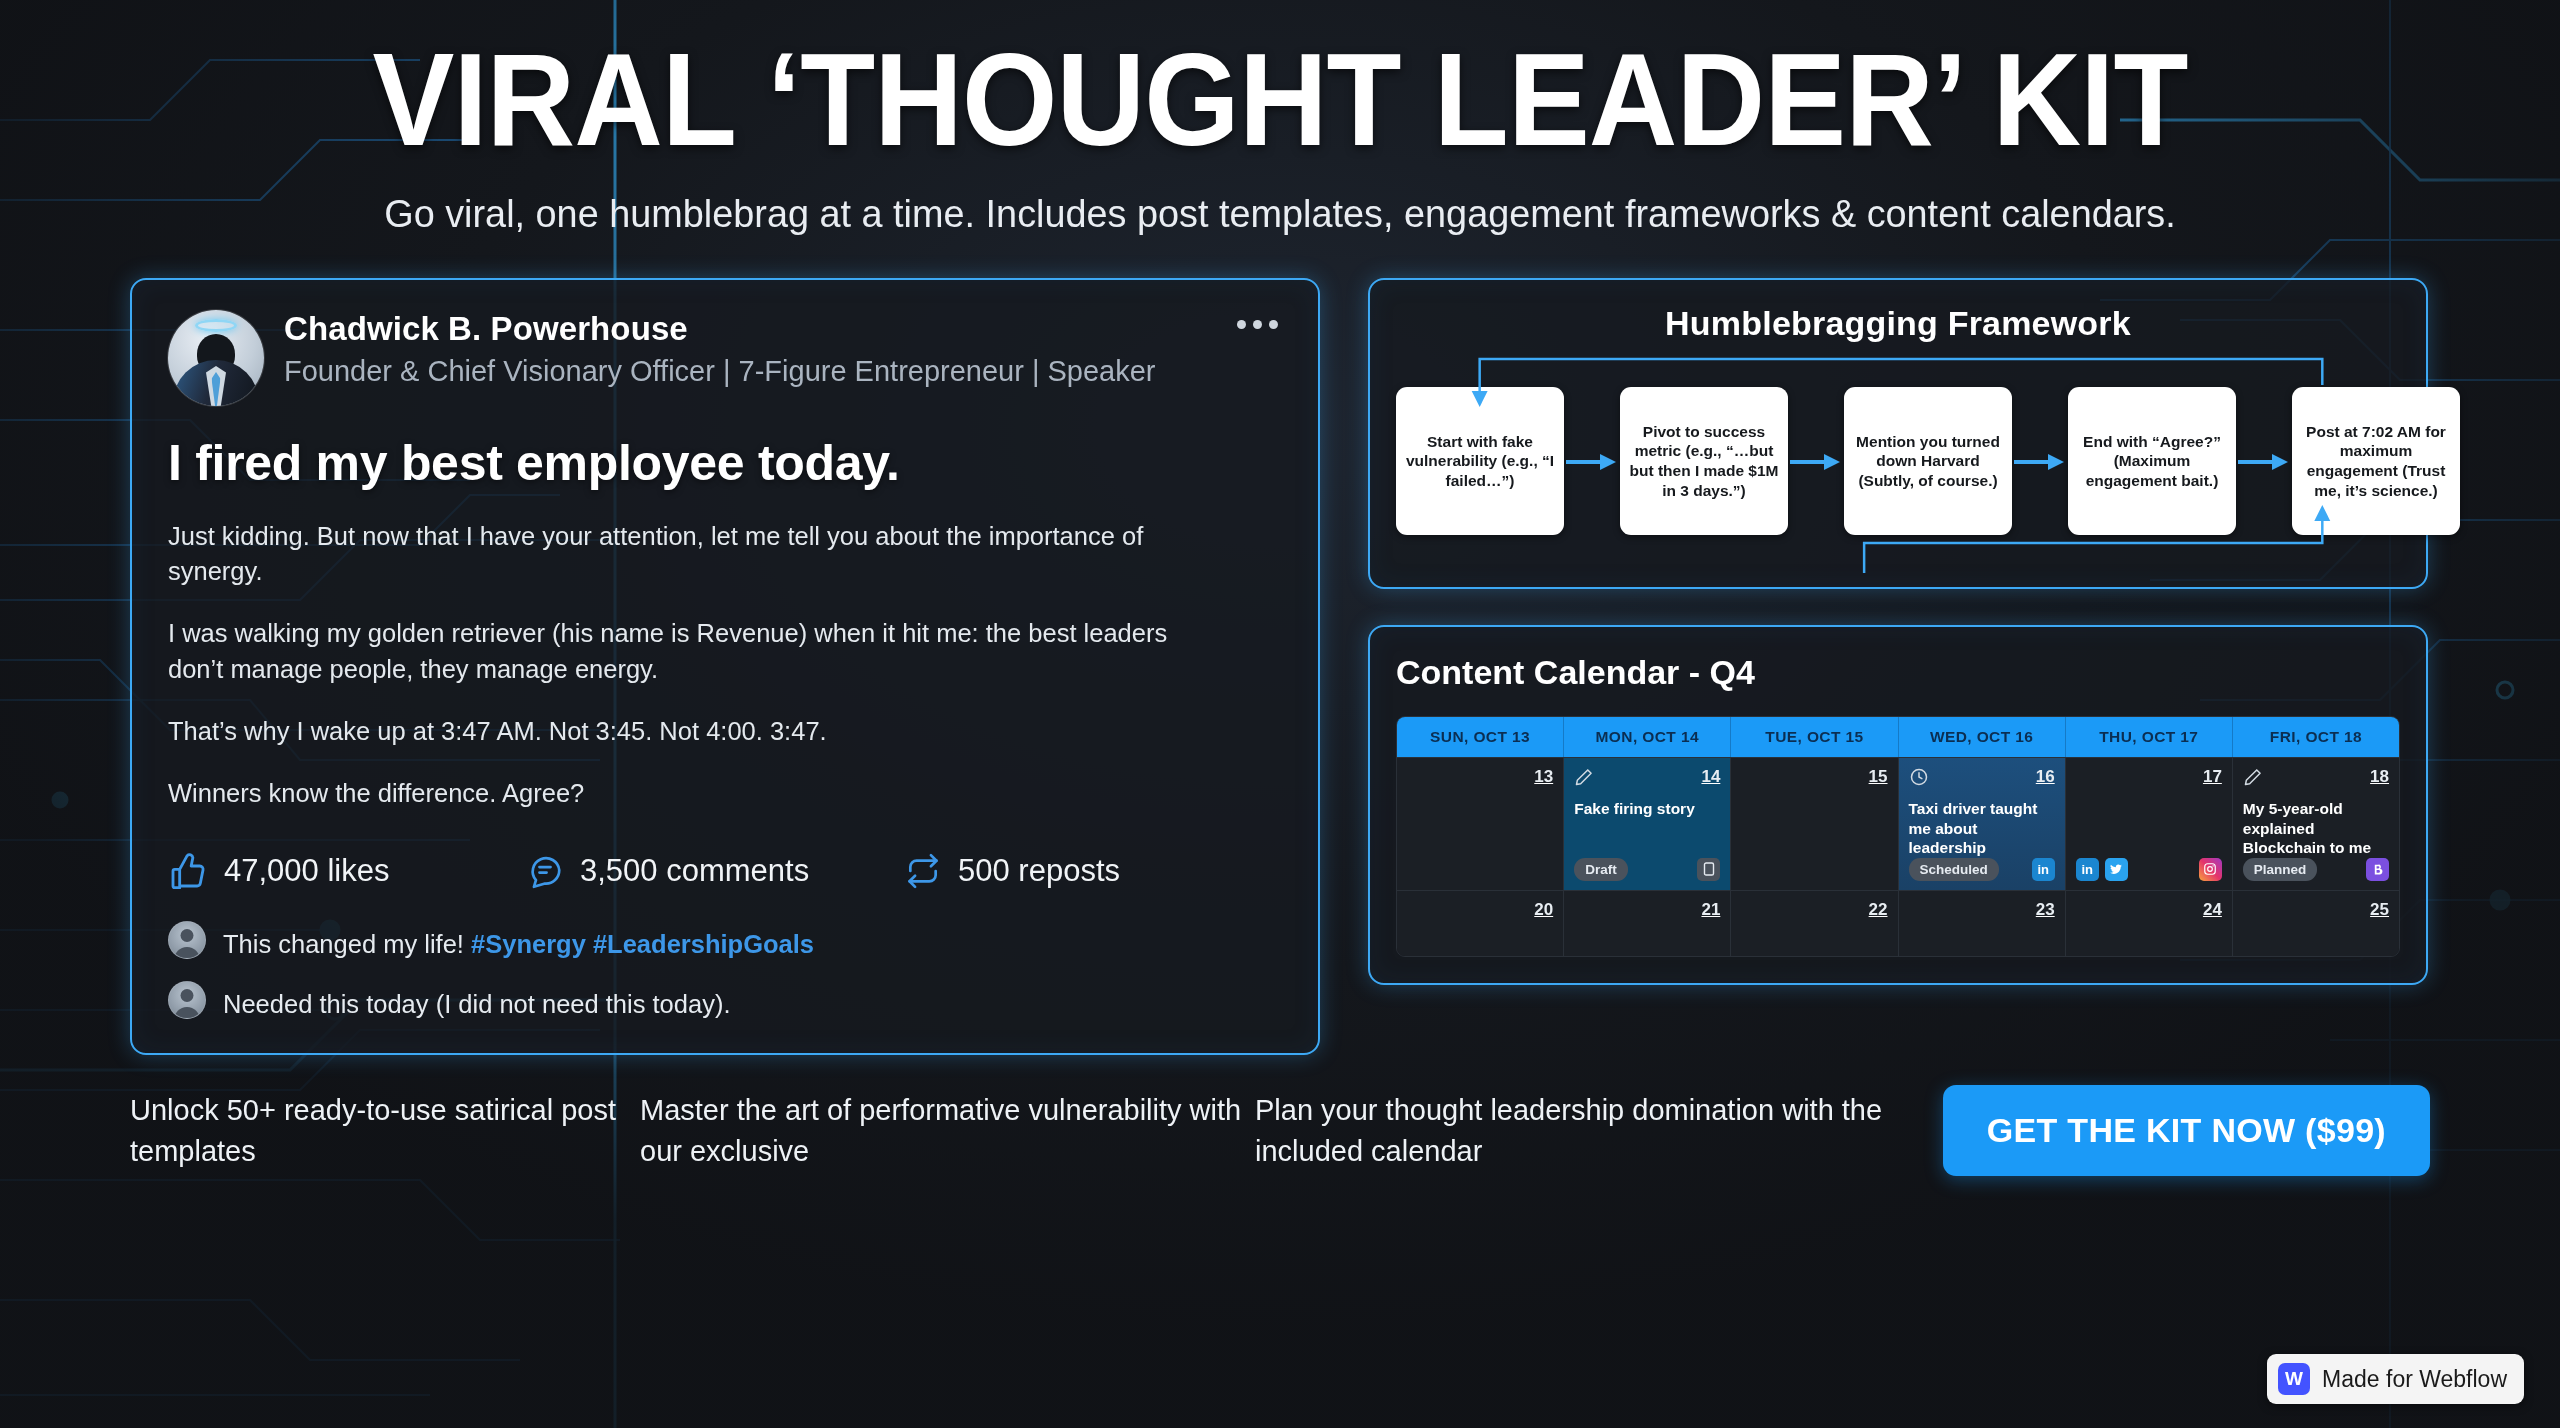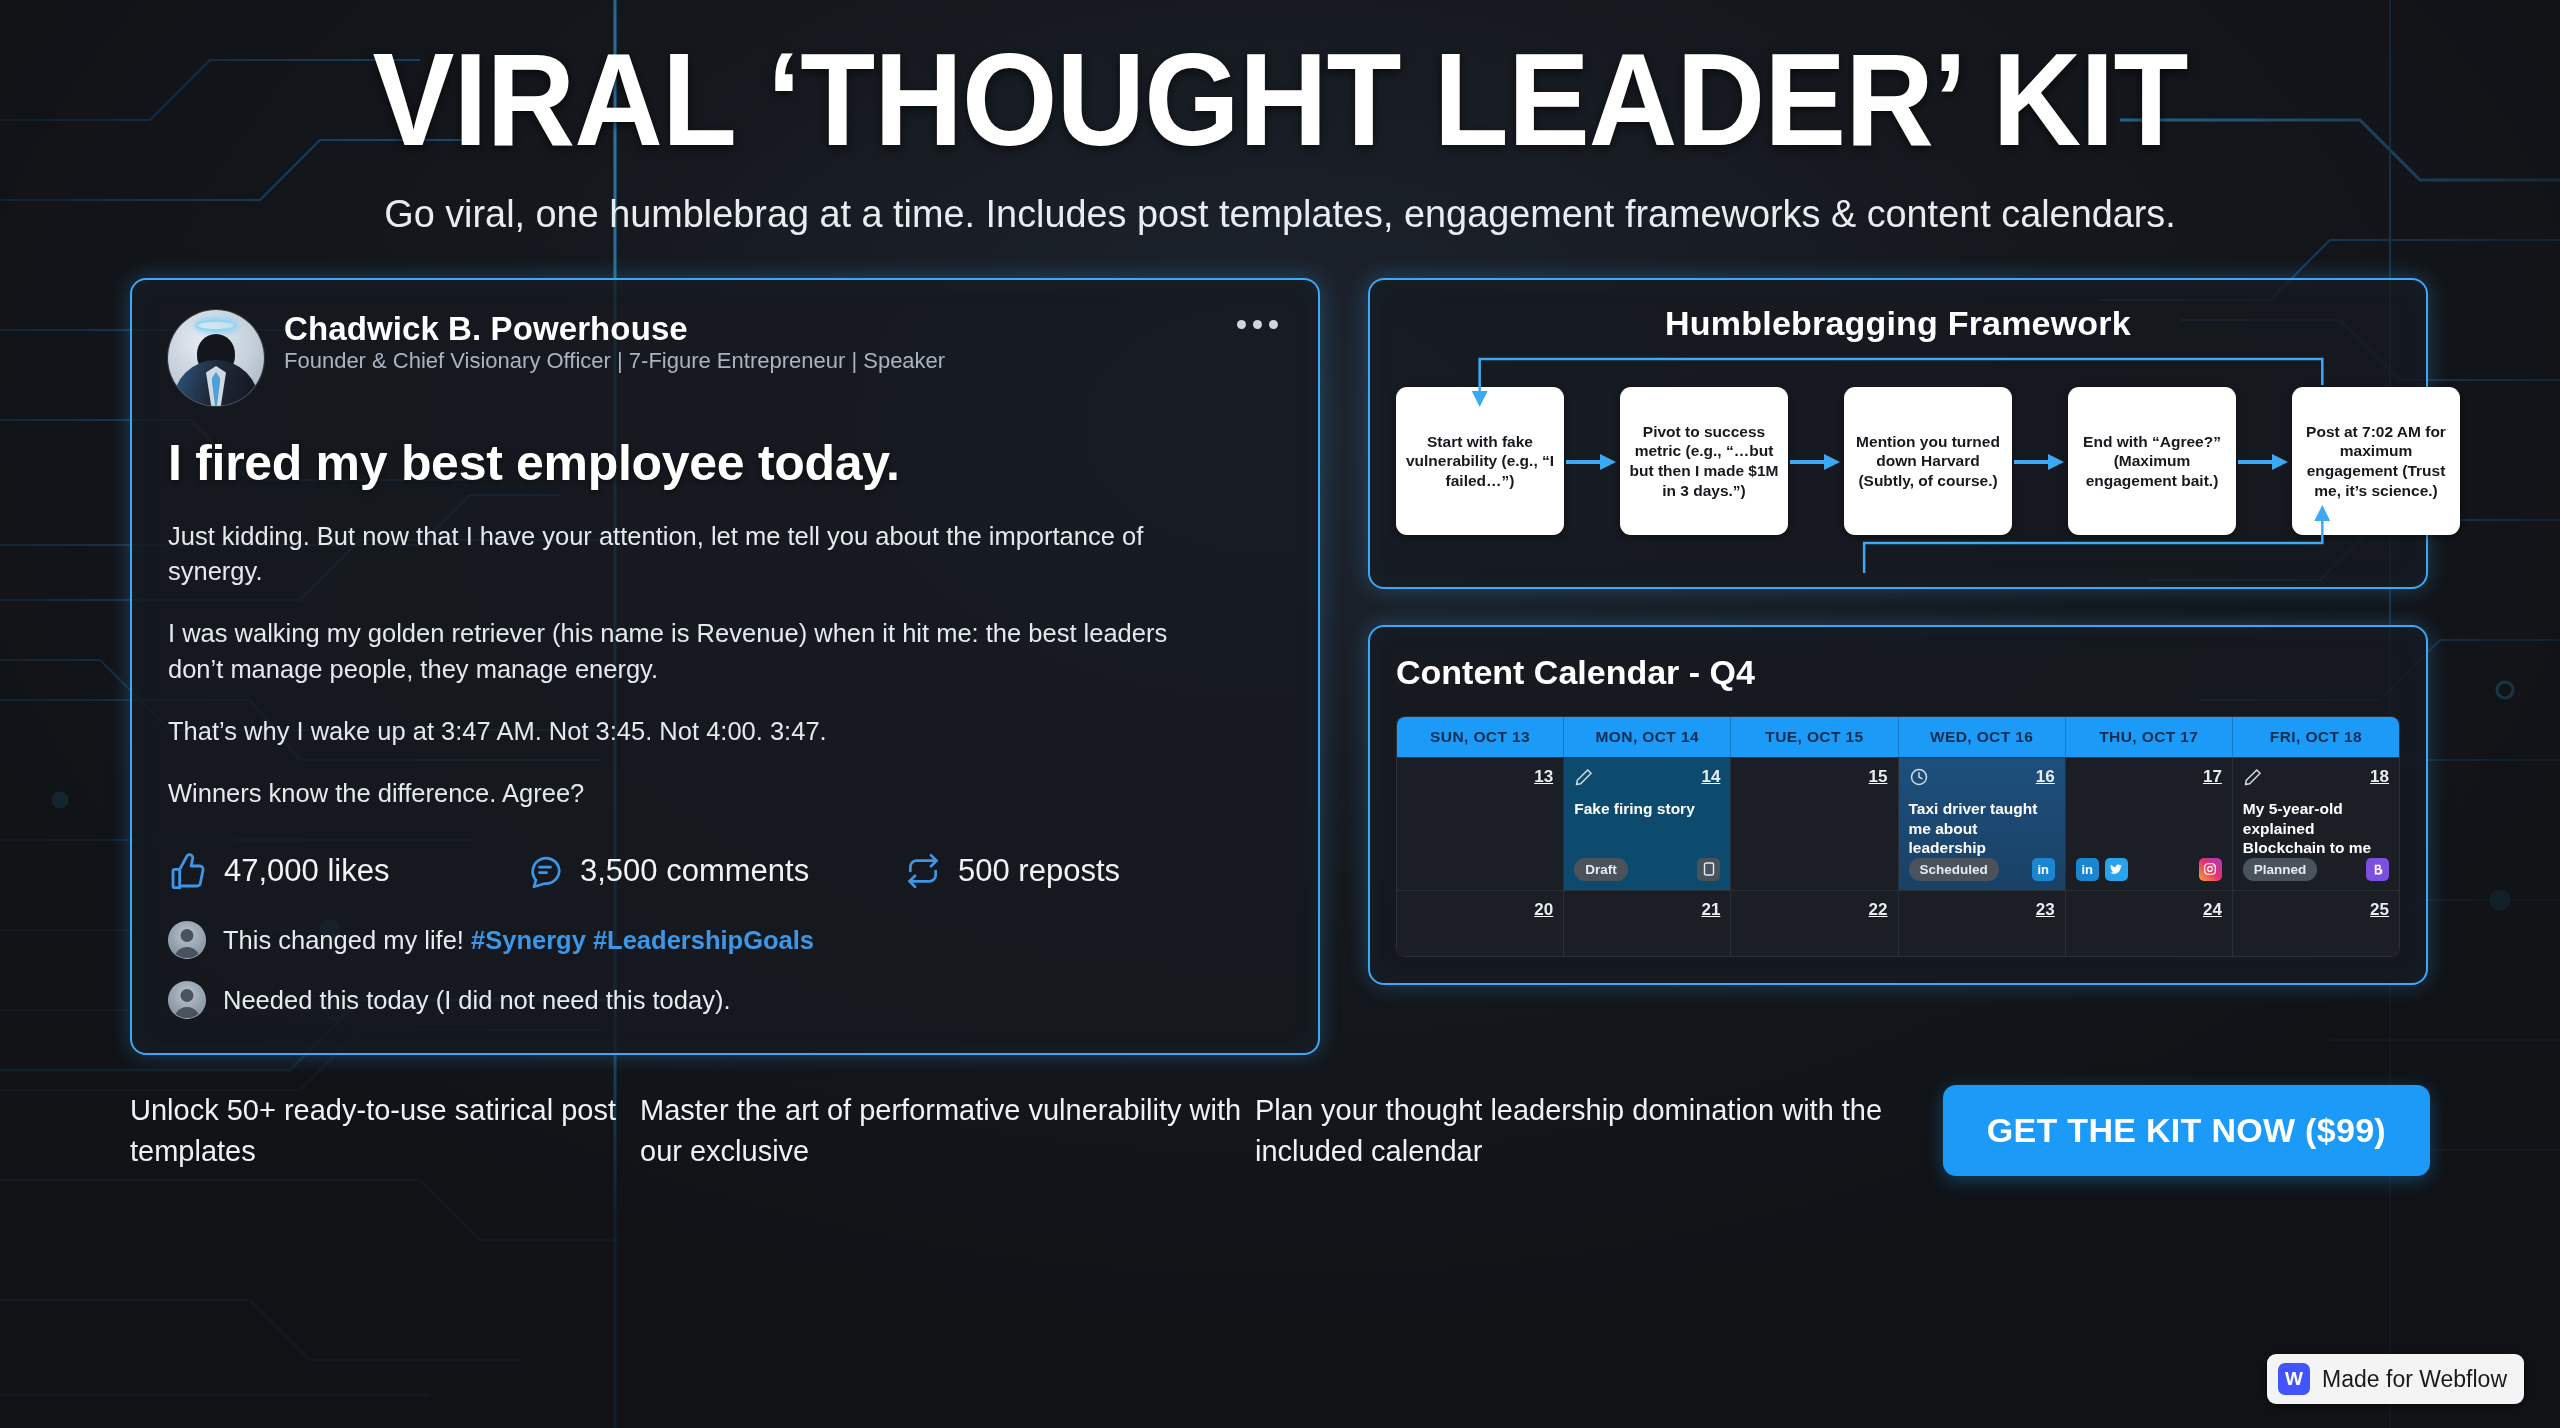--- a/index.html
+++ b/index.html
@@ -94,41 +94,41 @@
     position: absolute; left: 50%; bottom: 0; transform: translateX(-50%);
     width: 20px; height: 40px; background: #cfd9e2;
     clip-path: polygon(50% 0,100% 16%,74% 100%,26% 100%,0 16%);
   }
   .avatar .tie {
     position: absolute; left: 50%; bottom: 0; transform: translateX(-50%);
     width: 9px; height: 34px; background: #4f9fd8;
     clip-path: polygon(50% 0,100% 20%,60% 100%,40% 100%,0 20%);
   }
   .post-name { font-size: 33px; font-weight: 700; color: #fff; letter-spacing: .1px; }
-  .post-role { font-size: 22px; color: #aab4c0; margin-top: 0; }
+  .post-role { font-size: 29px; color: #aab4c0; margin-top: 7px; }
   .post-more {
     position: absolute; right: 4px; top: 10px;
     display: flex; gap: 7px; cursor: pointer;
   }
   .post-more i { width: 9px; height: 9px; border-radius: 50%; background: #cfd6de; display: block; }
 
   .post-hook {
     font-size: 50px; font-weight: 700; margin-top: 28px; letter-spacing: -0.3px;
     text-shadow: 0 2px 6px rgba(0,0,0,0.5);
   }
   .post-p { font-size: 25.5px; line-height: 1.38; color: #e4e9ee; margin-top: 27px; max-width: 1020px; }
 
   .stats { display: flex; align-items: center; gap: 0; margin-top: 40px; }
   .stat { display: flex; align-items: center; gap: 16px; font-size: 31px; color: #f1f4f7; }
   .stat:nth-child(1) { width: 358px; }
   .stat:nth-child(2) { width: 378px; }
   .stat svg { display: block; }
 
   .comments { margin-top: 30px; display: flex; flex-direction: column; gap: 22px; }
-  .comment { display: flex; align-items: center; gap: 17px; }
+  .comment { display: flex; align-items: flex-end; gap: 17px; }
   .c-av {
     width: 38px; height: 38px; border-radius: 50%;
     background: radial-gradient(circle at 50% 35%, #b9c4cf 0%, #8c98a5 70%, #6f7a87 100%);
     position: relative; overflow: hidden; flex: none;
     border: 1px solid rgba(255,255,255,0.12);
   }
   .c-av::before { content:""; position:absolute; left:50%; top:7px; transform:translateX(-50%);
     width:13px; height:13px; border-radius:50%; background:#49525d; }
   .c-av::after { content:""; position:absolute; left:50%; bottom:-7px; transform:translateX(-50%);
     width:26px; height:18px; border-radius:14px 14px 0 0; background:#49525d; }

